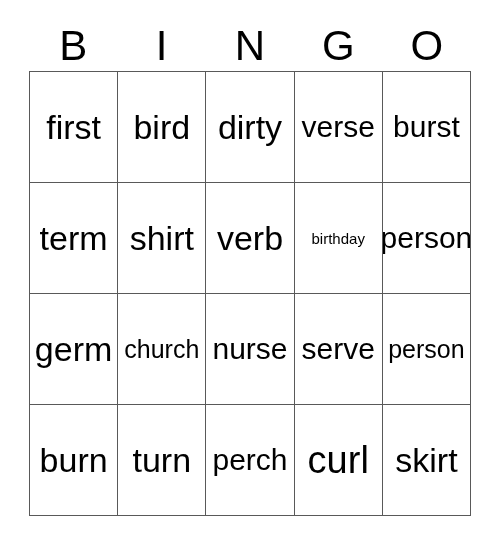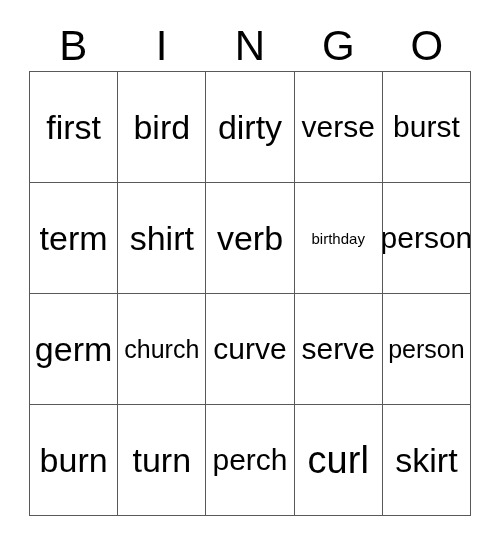--- a/index.html
+++ b/index.html
@@ -146,21 +146,21 @@
     </div>
 
     <div class="grid-row">
       <div class="grid-cell">
           <span class="cell-text size-lg">germ</span>
         </div>
       <div class="grid-cell">
           <span class="cell-text size-sm">church</span>
         </div>
       <div class="grid-cell">
-          <span class="cell-text size-md">curve</span>
+          <span class="cell-text size-md">nurse</span>
         </div>
       <div class="grid-cell">
           <span class="cell-text size-md">serve</span>
         </div>
       <div class="grid-cell">
           <span class="cell-text size-sm">person</span>
         </div>
     </div>
 
     <div class="grid-row">

